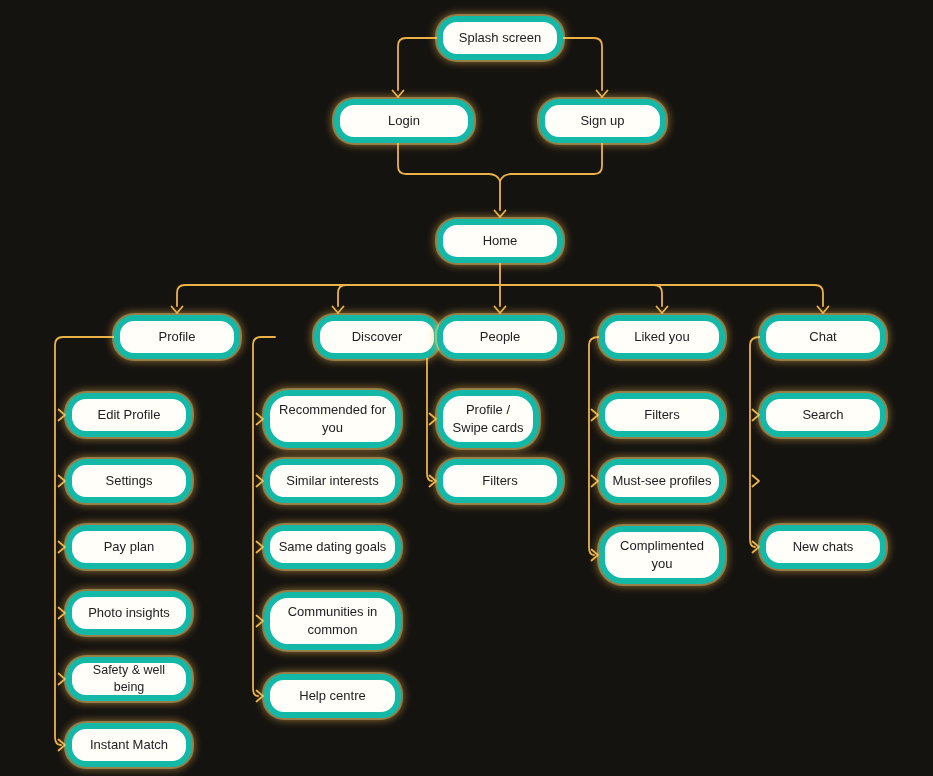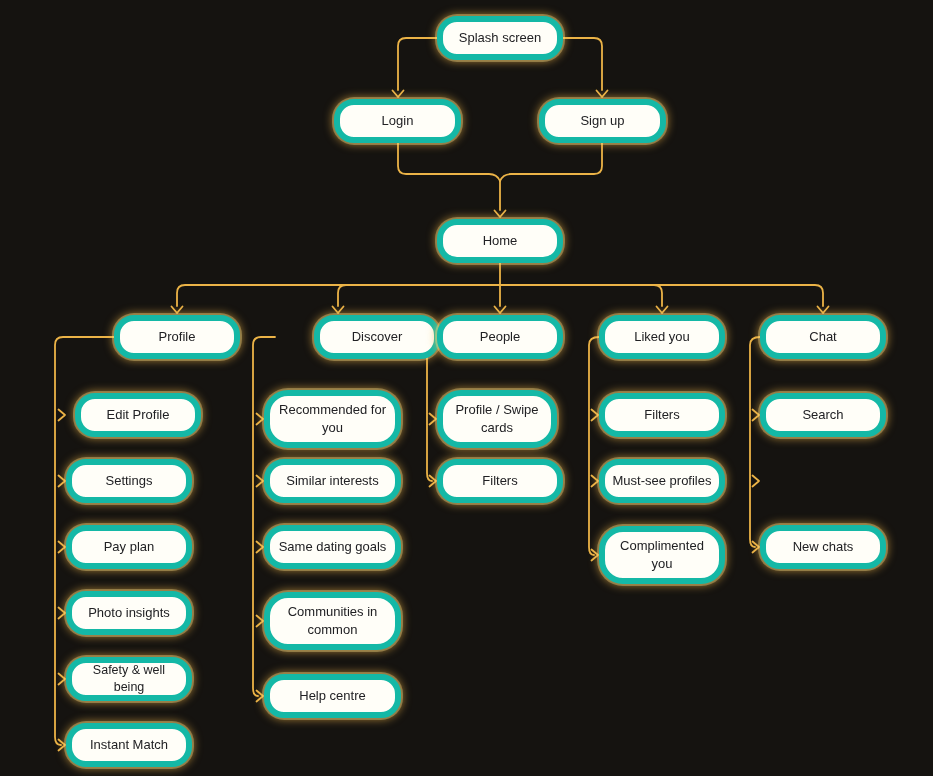--- a/index.html
+++ b/index.html
@@ -102,44 +102,44 @@
     <path d="M591.5 475.5 L598 481 L591.5 486.5"></path>
     <path d="M591.5 549.5 L598 555 L591.5 560.5"></path>
 
     <path d="M760 337 Q750 337 750 345 V539 Q750 547 755 547"></path>
     <path d="M752.5 409.5 L759 415 L752.5 420.5"></path>
     <path d="M752.5 475.5 L759 481 L752.5 486.5"></path>
     <path d="M752.5 541.5 L759 547 L752.5 552.5"></path>
   </svg>
 
   <div class="node" style="left:437px;top:16px;width:126px;height:44px;">Splash screen</div>
-  <div class="node" style="left:334px;top:99px;width:127px;height:44px;">Login</div>
+  <div class="node" style="left:334px;top:99px;width:140px;height:44px;">Login</div>
   <div class="node" style="left:539px;top:99px;width:127px;height:44px;">Sign up</div>
   <div class="node" style="left:437px;top:219px;width:126px;height:44px;">Home</div>
 
   <div class="node" style="left:114px;top:315px;width:126px;height:44px;">Profile</div>
   <div class="node" style="left:275px;top:315px;width:126px;height:44px;margin-left:39px;">Discover</div>
   <div class="node" style="left:437px;top:315px;width:126px;height:44px;">People</div>
   <div class="node" style="left:599px;top:315px;width:126px;height:44px;">Liked you</div>
   <div class="node" style="left:760px;top:315px;width:126px;height:44px;">Chat</div>
 
-  <div class="node" style="left:66px;top:393px;width:126px;height:44px;margin-left:9px;">Edit Profile</div>
+  <div class="node" style="left:66px;top:393px;width:126px;height:44px;">Edit Profile</div>
   <div class="node" style="left:66px;top:459px;width:126px;height:44px;">Settings</div>
   <div class="node" style="left:66px;top:591px;width:126px;height:44px;">Photo insights</div>
   <div class="node" style="left:66px;top:525px;width:126px;height:44px;">Pay plan</div>
   <div class="node" style="left:66px;top:657px;width:126px;height:44px;font-size:12.5px;">Safety &amp; well being</div>
   <div class="node" style="left:66px;top:723px;width:126px;height:44px;">Instant Match</div>
 
   <div class="node tall" style="left:264px;top:390px;width:137px;height:58px;">Recommended for you</div>
   <div class="node" style="left:264px;top:459px;width:137px;height:44px;">Similar interests</div>
   <div class="node" style="left:264px;top:525px;width:137px;height:44px;">Same dating goals</div>
   <div class="node tall" style="left:264px;top:592px;width:137px;height:58px;">Communities in common</div>
   <div class="node" style="left:264px;top:674px;width:137px;height:44px;">Help centre</div>
 
-  <div class="node tall" style="left:437px;top:390px;width:120px;height:58px;">Profile / Swipe cards</div>
+  <div class="node tall" style="left:437px;top:390px;width:102px;height:58px;">Profile / Swipe cards</div>
   <div class="node" style="left:437px;top:459px;width:126px;height:44px;">Filters</div>
 
   <div class="node" style="left:599px;top:393px;width:126px;height:44px;">Filters</div>
   <div class="node" style="left:599px;top:459px;width:126px;height:44px;">Must-see profiles</div>
   <div class="node tall" style="left:599px;top:526px;width:126px;height:58px;">Complimented you</div>
 
   <div class="node" style="left:760px;top:393px;width:126px;height:44px;">Search</div>
   <div class="node" style="left:760px;top:525px;width:126px;height:44px;">New chats</div>
 
 </div>

